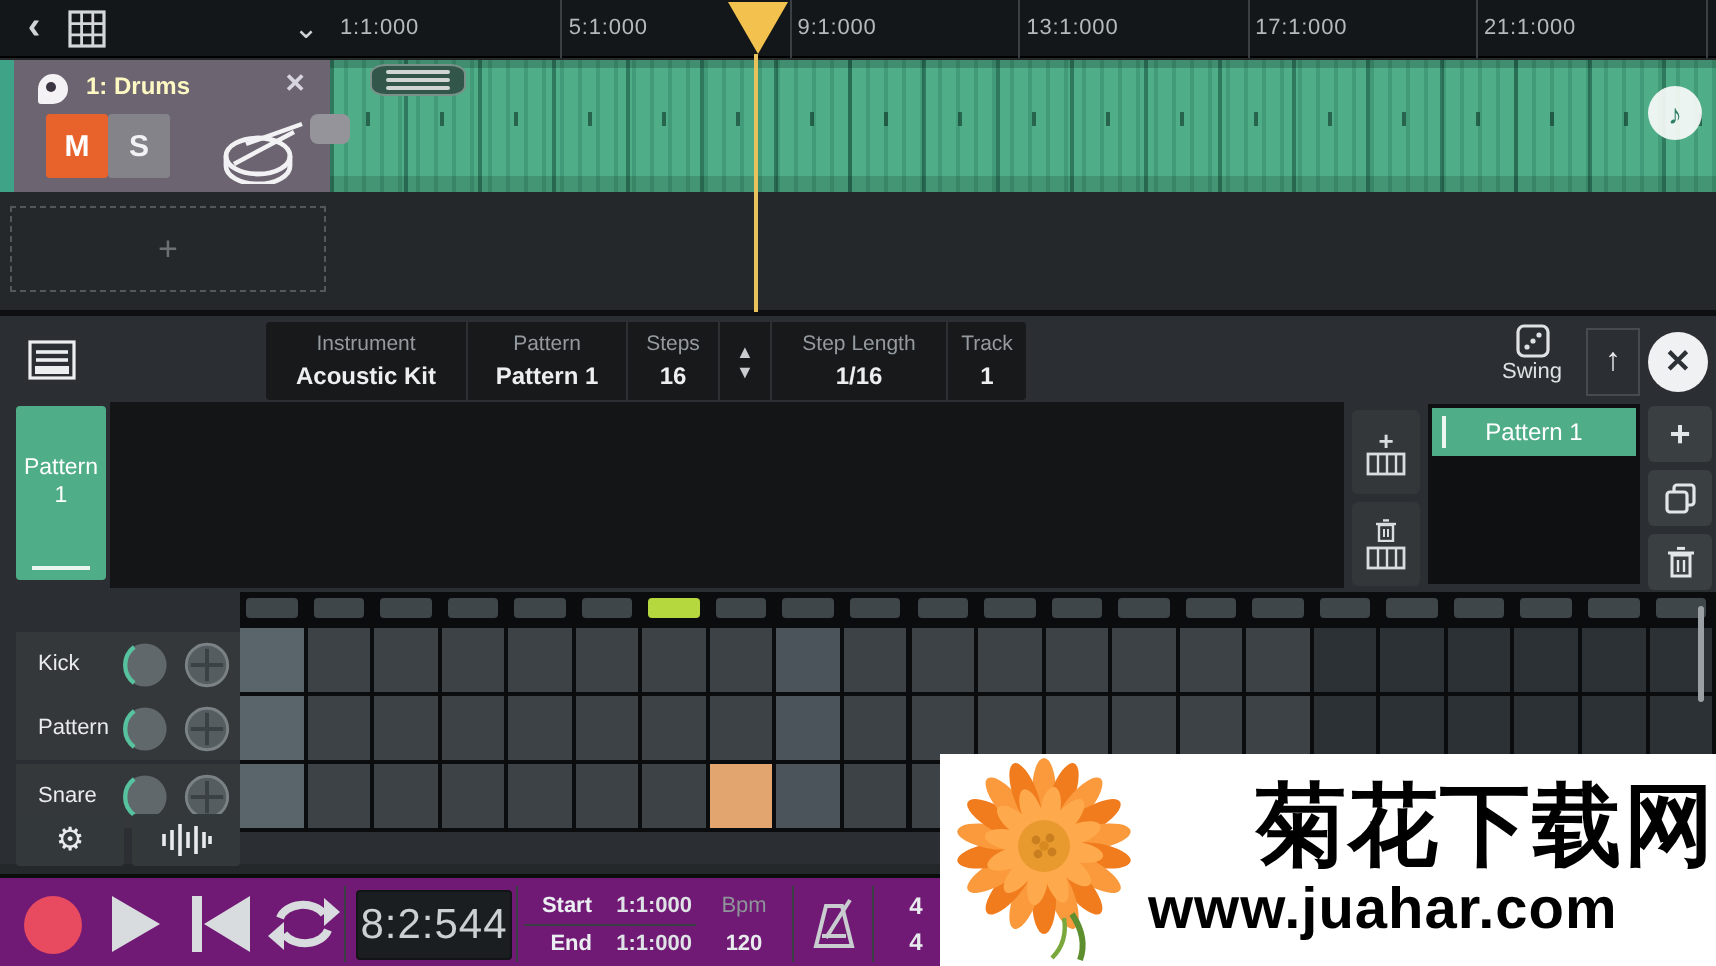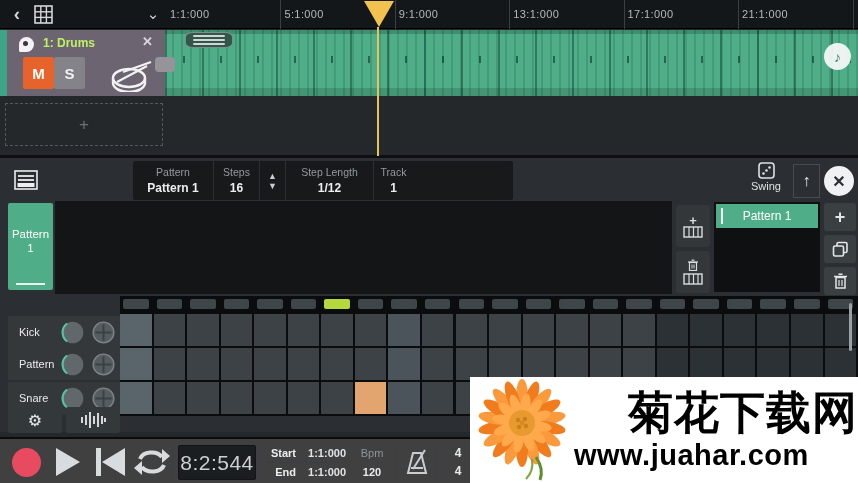--- a/index.html
+++ b/index.html
@@ -21,21 +21,21 @@
   .playhead-tri { position:absolute; left:364px; top:1px; width:0; height:0; z-index:6;
     border-left:15px solid transparent; border-right:15px solid transparent; border-top:26px solid #f2c14e; }
   .playhead-line { position:absolute; left:377px; top:27px; width:2px; height:129px; background:#e9c25c; z-index:5; }
 
   
   .arrange { position:absolute; left:0; top:29px; width:858px; height:126px; background:#25282b; }
   .track-color { position:absolute; left:0; top:1px; width:7px; height:66px; background:#3fa487; }
   .track-header { position:absolute; left:7px; top:1px; width:158px; height:66px; background:#6c6470; }
   .track-type { position:absolute; left:12px; top:7px; width:15px; height:15px; background:#f4f2f5; border-radius:50% 50% 50% 10%; }
   .track-type::after { content:""; position:absolute; left:4px; top:4px; width:5px; height:5px; border-radius:50%; background:#3a3540; }
-  .track-title { position:absolute; left:36px; top:6px; font-size:12px; font-weight:bold; color:#bef264; }
+  .track-title { position:absolute; left:36px; top:6px; font-size:12px; font-weight:bold; color:#fef9c3; }
   .track-close { position:absolute; right:12px; top:4px; font-size:13px; font-weight:bold; color:#d9d5de; }
   .ms-btn { position:absolute; top:27px; width:31px; height:32px; display:flex; align-items:center; justify-content:center; font-size:15px; font-weight:bold; border-radius:2px; }
   .m-btn { left:16px; background:#e8632b; color:#fff; z-index:1; }
   .s-btn { left:47px; background:#84838a; color:#f2f2f4; }
   .drum-icon { position:absolute; left:100px; top:22px; }
   .track-handle { position:absolute; left:148px; top:27px; width:20px; height:15px; background:#95949a; border-radius:4px; z-index:2; }
 
   .clip-lane { position:absolute; left:165px; top:1px; width:693px; height:66px; background:#4fae88;
     background-image:
       repeating-linear-gradient(90deg, rgba(8,56,42,.45) 0 2px, transparent 2px 37px),
@@ -101,21 +101,21 @@
   .cells { position:absolute; left:120px; top:156px; width:738px; height:100px; }
   .cell { position:absolute; height:32px; }
   .scrollbar-v { position:absolute; left:849px; top:145px; width:3px; height:48px; background:#9aa0a4; border-radius:2px; }
 
   .gear-btn, .wave-btn { position:absolute; top:249px; width:54px; height:26px; background:#33383b; border-radius:2px;
     display:flex; align-items:center; justify-content:center; color:#e8eaec; font-size:16px; }
   .gear-btn { left:8px; }
   .wave-btn { left:66px; }
 
   
-  .transport { position:absolute; left:0; top:437px; width:726px; height:46px; background:#404040; border-top:2px solid #0b0c0c; }
+  .transport { position:absolute; left:0; top:437px; width:726px; height:46px; background:#701a75; border-top:2px solid #0b0c0c; }
   .t-div { position:absolute; top:4px; width:1px; height:38px; background:#3a3f43; }
   .rec-btn { position:absolute; left:12px; top:9px; width:29px; height:29px; border-radius:50%; background:#e84b5f; }
   .play-btn { position:absolute; left:56px; top:9px; width:0; height:0; border-top:14px solid transparent; border-bottom:14px solid transparent; border-left:24px solid #d9dcde; }
   .prev-btn { position:absolute; left:96px; top:9px; width:30px; height:28px; }
   .prev-btn .bar { position:absolute; left:0; top:0; width:5px; height:28px; background:#d9dcde; }
   .prev-btn .tri { position:absolute; left:6px; top:0; width:0; height:0; border-top:14px solid transparent; border-bottom:14px solid transparent; border-right:23px solid #d9dcde; }
   .loop-btn { position:absolute; left:134px; top:7px; width:36px; height:32px; }
   .time-box { position:absolute; left:178px; top:6px; width:78px; height:35px; background:#1b1e20; border:1px solid #121416; border-radius:2px;
     display:flex; align-items:center; justify-content:center; font-size:21px; color:#ccd0d3; letter-spacing:.5px; }
   .se-block { position:absolute; left:262px; top:5px; width:86px; }
@@ -218,35 +218,39 @@
       <svg width="24" height="20" viewBox="0 0 24 20">
         <rect x="1" y="1" width="22" height="18" fill="none" stroke="#eceeef" stroke-width="1.6"></rect>
         <line x1="4" y1="6" x2="20" y2="6" stroke="#eceeef" stroke-width="1.8"></line>
         <line x1="4" y1="10" x2="20" y2="10" stroke="#eceeef" stroke-width="1.8"></line>
         <rect x="3.5" y="13" width="17" height="4" fill="#eceeef"></rect>
       </svg>
     </div>
 
 
     <div class="fields-bar">
+        <div class="fcol" style="width: 100px;">
+          <span class="flabel">Instrument</span>
+          <span class="fvalue">Acoustic Kit</span>
+        </div>
         <div class="fcol" style="width: 80px;">
           <span class="flabel">Pattern</span>
           <span class="fvalue">Pattern 1</span>
         </div>
         <div class="fcol" style="width: 46px;">
           <span class="flabel">Steps</span>
           <span class="fvalue">16</span>
         </div>
         <div class="fstepper" style="width: 26px;">
           <span>▲</span>
           <span>▼</span>
         </div>
         <div class="fcol" style="width: 88px;">
           <span class="flabel">Step Length</span>
-          <span class="fvalue">1/12</span>
+          <span class="fvalue">1/16</span>
         </div>
         <div class="fcol" style="width: 40px;">
           <span class="flabel">Track</span>
           <span class="fvalue">1</span>
         </div>
       </div>
 
     <div class="swing-btn">
       <svg width="17" height="17" viewBox="0 0 17 17">
         <rect x="1" y="1" width="15" height="15" rx="3" fill="none" stroke="#dfe2e4" stroke-width="1.6"></rect>

